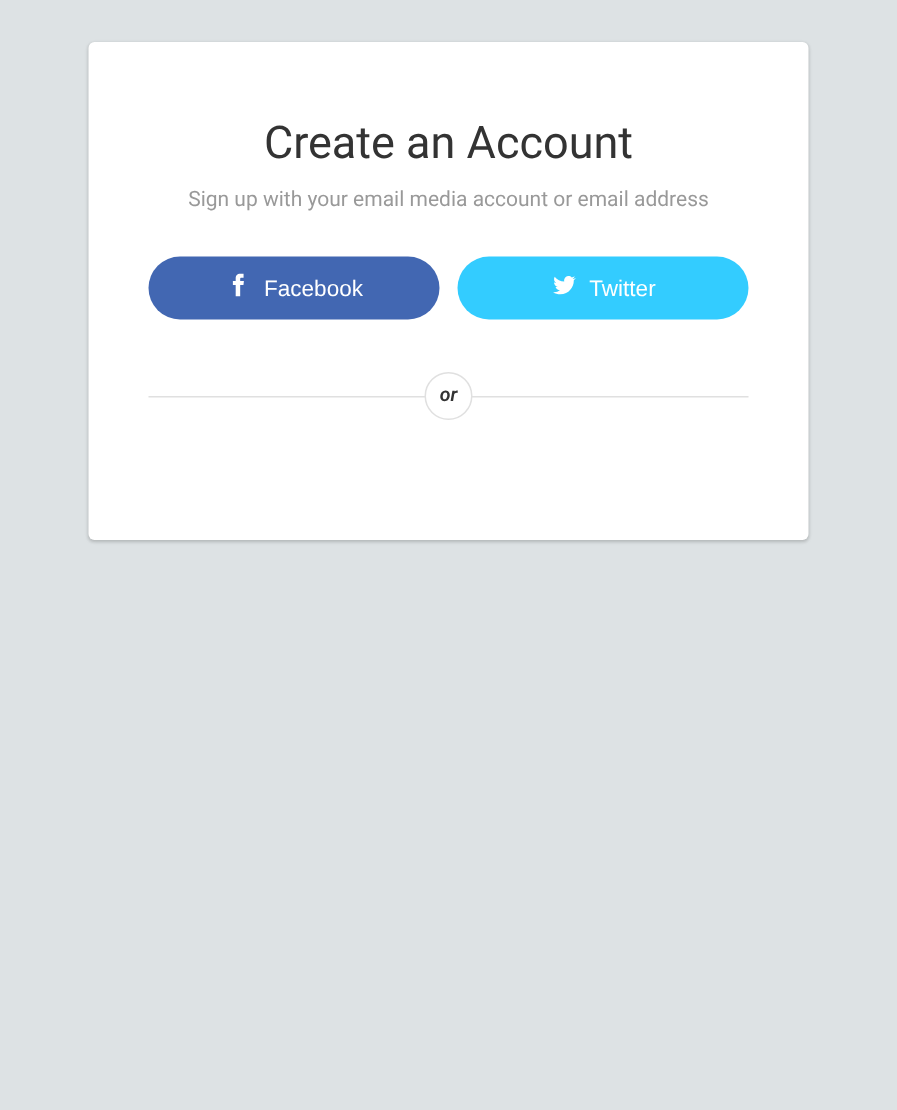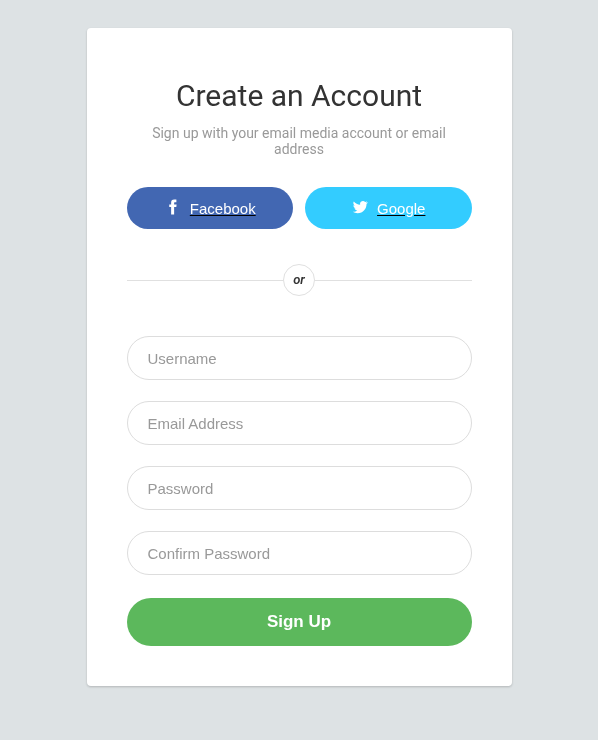--- a/index.html
+++ b/index.html
@@ -12,21 +12,21 @@
       background: #dde2e4;
       width: 598px;
       height: 740px;
       display: flex;
       align-items: flex-start;
       justify-content: center;
       padding-top: 28px;
     }
     .card {
       background: #fff;
-      width: 425px;
+      width: 480px;
       border-radius: 4px;
       box-shadow: 0 1px 3px rgba(0,0,0,0.08), 0 1px 2px rgba(0,0,0,0.12);
       padding: 50px 40px 40px 40px;
     }
     .title {
       font-size: 30px;
       font-weight: 400;
       color: #333;
       text-align: center;
       margin-bottom: 12px;
@@ -35,21 +35,20 @@
       font-size: 14px;
       color: #999;
       text-align: center;
       margin-bottom: 30px;
     }
     .social-row {
       display: flex;
       justify-content: space-between;
       gap: 12px;
       margin-bottom: 35px;
-      text-decoration: underline;
     }
     .social-btn {
       flex: 1;
       height: 42px;
       border: none;
       border-radius: 21px;
       color: #fff;
       font-size: 15px;
       font-weight: 400;
       cursor: pointer;
@@ -130,28 +129,21 @@
           </svg>
       </span>
       <span>Facebook</span>
     </button>
     <button class="social-btn twitter">
       <span>
         <svg viewBox="0 0 24 24">
             <path d="M22 5.9c-.7.3-1.5.6-2.3.7.8-.5 1.5-1.3 1.8-2.3-.8.5-1.7.8-2.6 1-1.5-1.6-4-1.7-5.6-.2-1 1-1.4 2.4-1.1 3.8C8.9 8.7 5.8 7.1 3.7 4.6c-1.1 1.9-.5 4.3 1.3 5.5-.7 0-1.3-.2-1.9-.5 0 2 1.4 3.7 3.3 4.1-.6.2-1.3.2-1.9.1.5 1.7 2.1 2.8 3.9 2.9-1.7 1.3-3.9 2-6.1 1.7 1.9 1.2 4.1 1.9 6.4 1.9 7.7 0 12-6.4 12-12v-.5c.8-.6 1.5-1.3 2.1-2.2z"></path>
           </svg>
       </span>
-      <span>Google</span>
+      <span>Twitter</span>
     </button>
   </div>
 
   <div class="divider">
     <span class="divider-text">or</span>
   </div>
 
-  <form>
-    <input type="text" class="field" placeholder="Username" style="">
-    <input type="text" class="field" placeholder="Email Address" style="">
-    <input type="password" class="field" placeholder="Password" style="">
-    <input type="password" class="field" placeholder="Confirm Password" style="">
-    <button type="submit" class="submit-btn">Sign Up</button>
-  </form>
 </div>
 
 </body></html>

